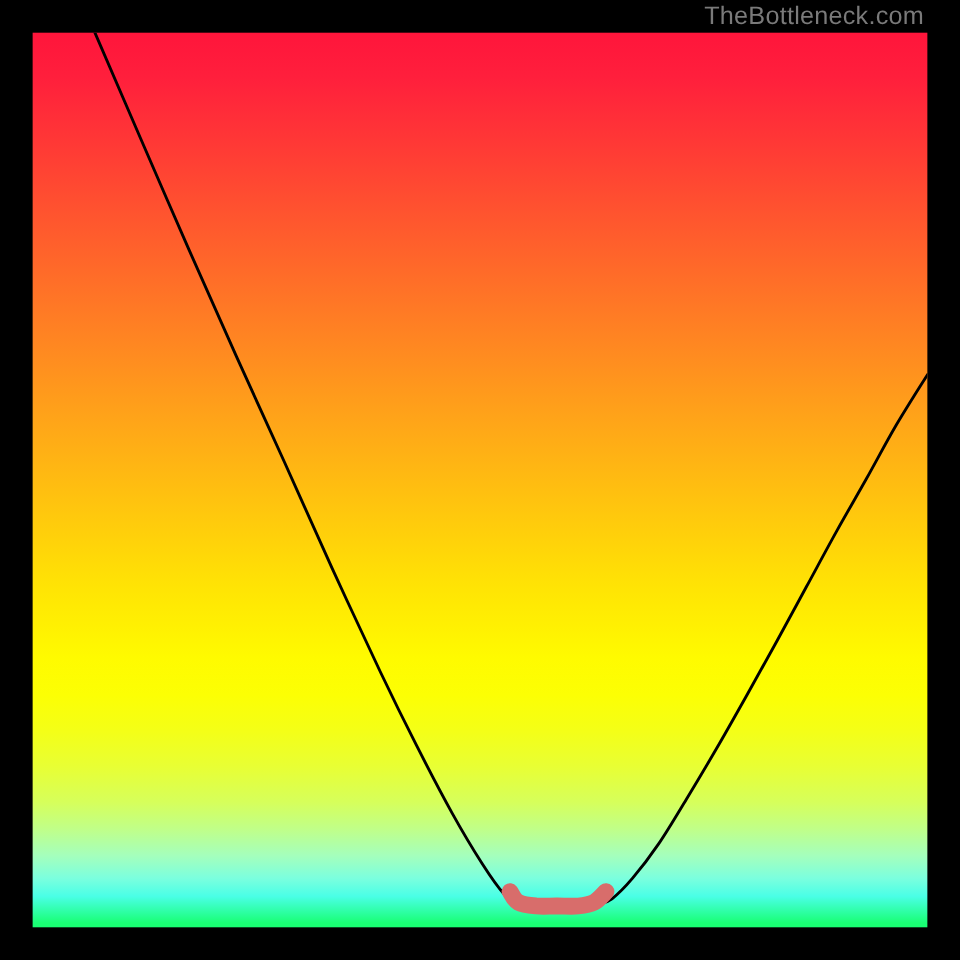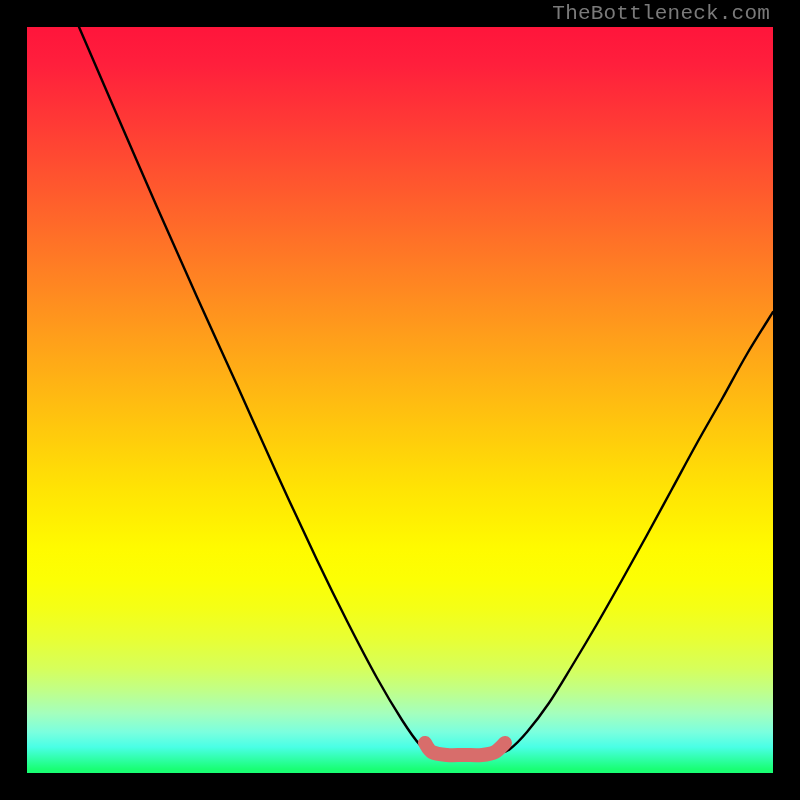--- a/index.html
+++ b/index.html
@@ -40,21 +40,21 @@
       #7bffde 94.5%,
       #4affe6 96.5%,
       #19ff74 99.5%,
       #19ff74 100%
     );
   }
   .watermark {
     position: absolute;
     top: 2px;
     right: 30px;
-    font-family: Liberation Mono, monospace;
+    font-family: Liberation Sans, sans-serif;
     font-size: 21px;
     font-weight: 400;
     color: #7a7a7a;
     letter-spacing: 0.2px;
   }
   svg.curves {
     position: absolute;
     inset: 0;
   }
 </style>

